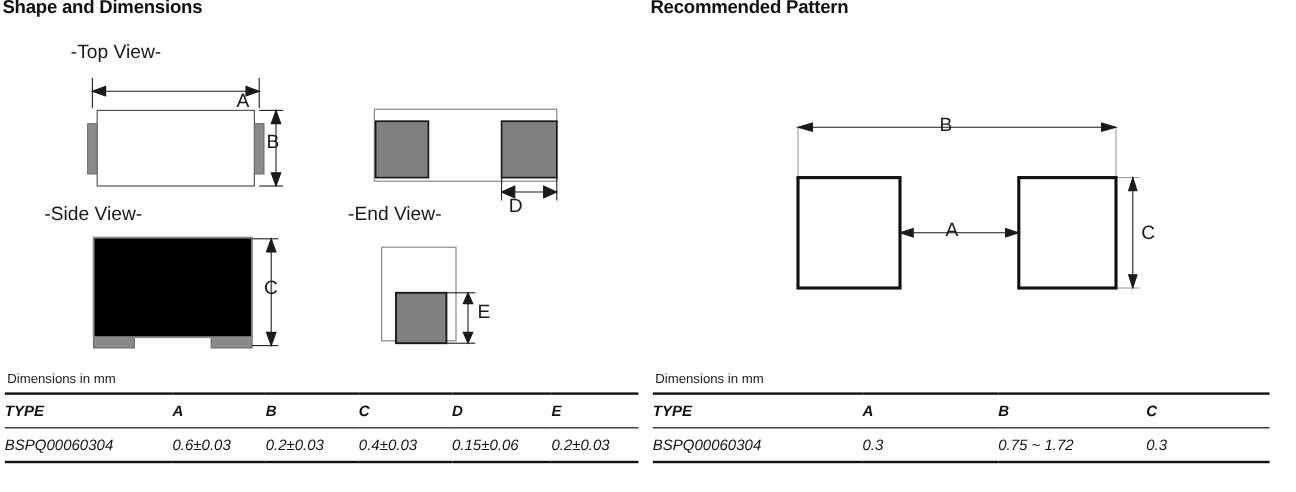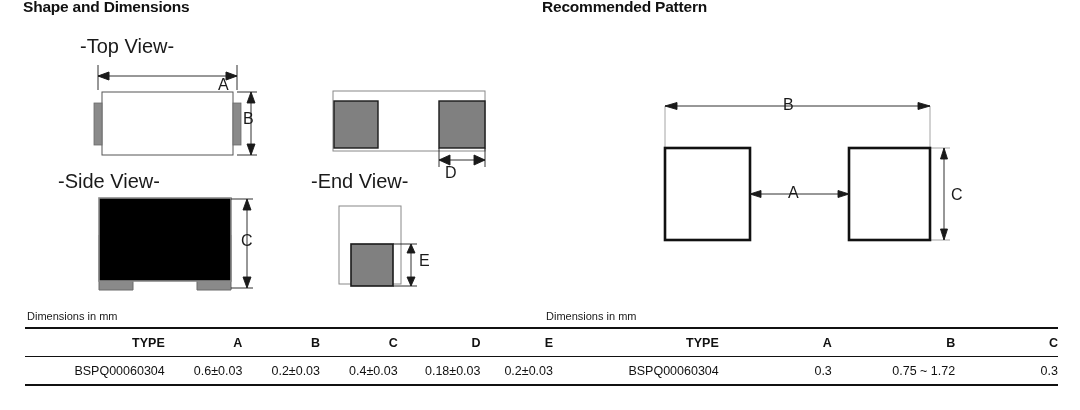--- a/index.html
+++ b/index.html
@@ -14,37 +14,37 @@
     position: relative;
     overflow: hidden;
     font-family: "Liberation Sans", sans-serif;
     color: #1a1a1a;
   }
   .panel {
     position: absolute;
     top: 0;
     height: 410px;
   }
-  #left-panel  { left: 0;    width: 540px; margin-left: 21px; }
+  #left-panel  { left: 0;    width: 540px; }
   #right-panel { left: 540px; width: 540px; }
 
   .section-title {
     position: absolute;
     top: -2px;
     left: 2px;
     font-size: 15.5px;
     font-weight: bold;
     letter-spacing: -0.2px;
     color: #111111;
     white-space: nowrap;
   }
 
   .view-label {
     position: absolute;
-    font-size: 20px;
+    font-size: 16px;
     color: #1a1a1a;
     white-space: nowrap;
   }
 
   .dim-letter {
     position: absolute;
     font-size: 16px;
     color: #1a1a1a;
     white-space: nowrap;
   }
@@ -62,25 +62,26 @@
     margin: 0 0 5px 2px;
     white-space: nowrap;
   }
   table.dims {
     border-collapse: collapse;
     width: 100%;
     table-layout: fixed;
   }
   table.dims th,
   table.dims td {
-    text-align: right;
+    text-align: left;
     font-size: 12.5px;
     padding: 0;
     color: #111111;
     white-space: nowrap;
+    font-style: italic;
   }
   table.dims th {
     font-weight: bold;
     height: 27px;
     vertical-align: middle;
   }
   table.dims td {
     height: 27px;
     vertical-align: middle;
   }
@@ -199,21 +200,21 @@
           <th>D</th>
           <th>E</th>
         </tr>
       </thead>
       <tbody>
         <tr>
           <td>BSPQ00060304</td>
           <td>0.6±0.03</td>
           <td>0.2±0.03</td>
           <td>0.4±0.03</td>
-          <td>0.18±0.03</td>
+          <td>0.15±0.06</td>
           <td>0.2±0.03</td>
         </tr>
       </tbody>
     </table>
   </div>
 </div>
 
 <div class="panel" id="right-panel">
 
   <div class="section-title">Recommended Pattern</div>

